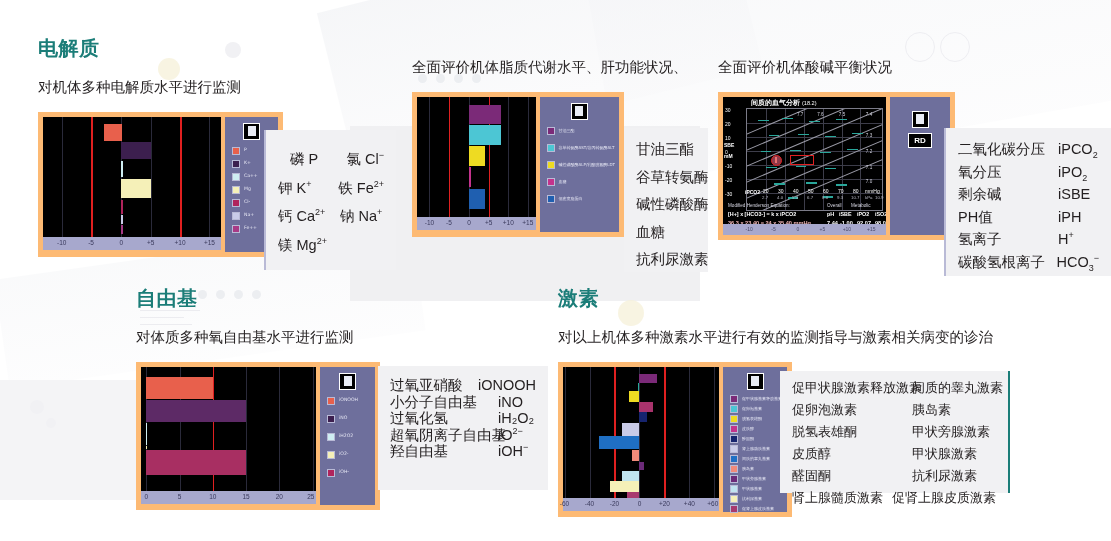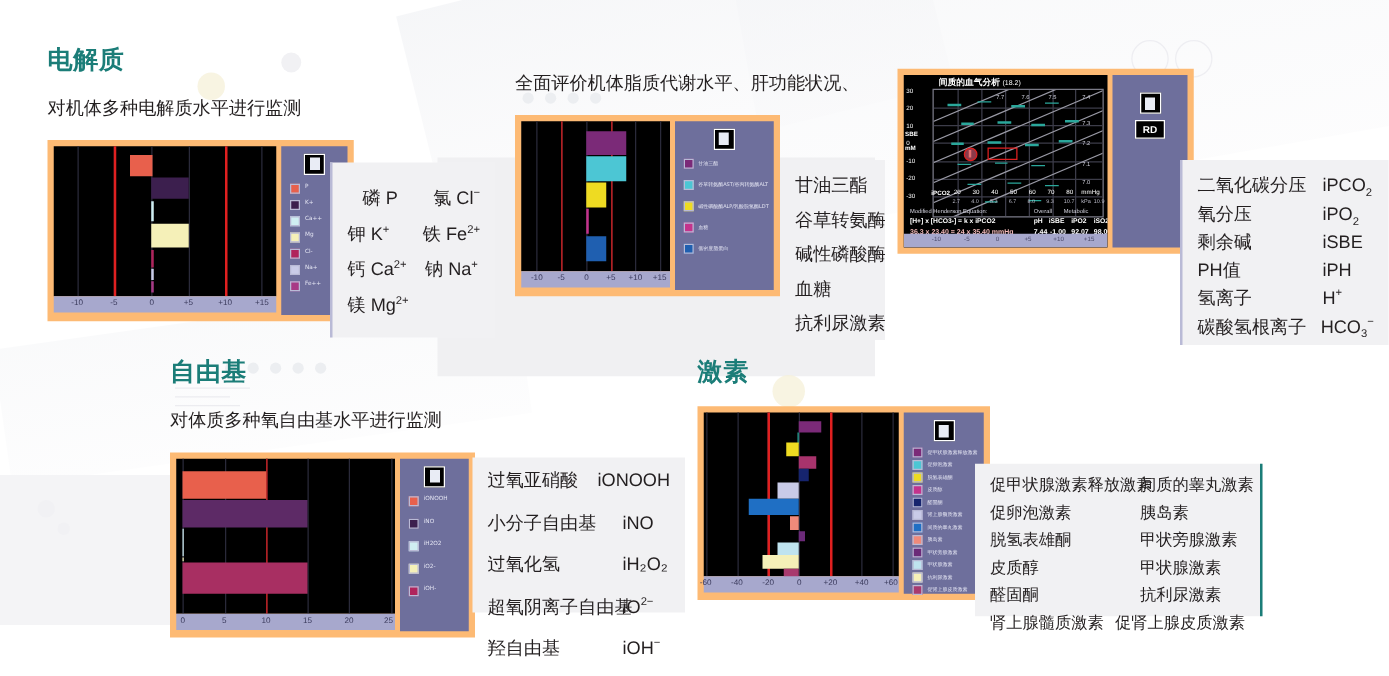--- a/index.html
+++ b/index.html
@@ -290,20 +290,21 @@
   <div class="rowset" style="gap:13px;margin-top:4px;">
     <div class="trow">甘油三酯</div>
     <div class="trow">谷草转氨酶A</div>
     <div class="trow">碱性磷酸酶</div>
     <div class="trow">血糖</div>
     <div class="trow">抗利尿激素</div>
   </div>
 </div>
 
 <div class="panel" style="left:718px;top:38px;">
+  <div class="p-sub" style="margin-top:22px;">全面评价机体酸碱平衡状况</div>
 
   <div class="chart" style="margin-top:17px;width:237px;height:148px;">
     <div style="position:relative;width:163px;">
       <div class="bg-chart" style="position:absolute;inset:0;">
         <div class="bgc-title"><span>间质的血气分析</span> <em>(18.2)</em></div>
 
         <div class="bgc-yl" style="top:10px;">30</div>
         <div class="bgc-yl" style="top:24px;">20</div>
         <div class="bgc-yl" style="top:38px;">10</div>
         <div class="bgc-yl" style="top:52px;">0</div>
@@ -499,21 +500,21 @@
         </div>
       <div class="leg-row">
           <span class="leg-sw" style="background:#b0245c"></span>
           <span class="leg-tx">iOH-</span>
         </div>
     </div>
   </div>
 </div>
 
 <div class="card" style="left:378px;top:366px;width:170px;height:124px;">
-  <div class="rowset" style="gap:19px;margin-top:2px;">
+  <div class="rowset" style="gap:2px;margin-top:2px;">
     <div class="trow">
         <span class="c1" style="width:108px;">过氧亚硝酸</span>
         <span class="c2">iONOOH</span>
       </div>
     <div class="trow">
         <span class="c1" style="width:108px;">小分子自由基</span>
         <span class="c2">iNO</span>
       </div>
     <div class="trow">
         <span class="c1" style="width:108px;">过氧化氢</span>
@@ -525,20 +526,21 @@
       </div>
     <div class="trow">
         <span class="c1" style="width:108px;">羟自由基</span>
         <span class="c2"><span>iOH</span><sup>−</sup></span>
       </div>
   </div>
 </div>
 
 <div class="panel" style="left:558px;top:288px;">
   <div class="p-title">激素</div>
+  <div class="p-sub" style="margin-top:22px;">对以上机体多种激素水平进行有效的监测指导与激素相关病变的诊治</div>
 
   <div class="chart" style="margin-top:17px;width:234px;height:155px;">
     <div style="display:flex;flex-direction:column;width:156px;">
       <div class="plot" style="height:131px;">
         <div class="grid-v" style="left:1%;"></div>
         <div class="grid-v" style="left:17%;"></div>
         <div class="grid-v" style="left:33%;"></div>
         <div class="grid-v" style="left:49%;"></div>
         <div class="grid-v" style="left:65%;"></div>
         <div class="grid-v" style="left:81%;"></div>

